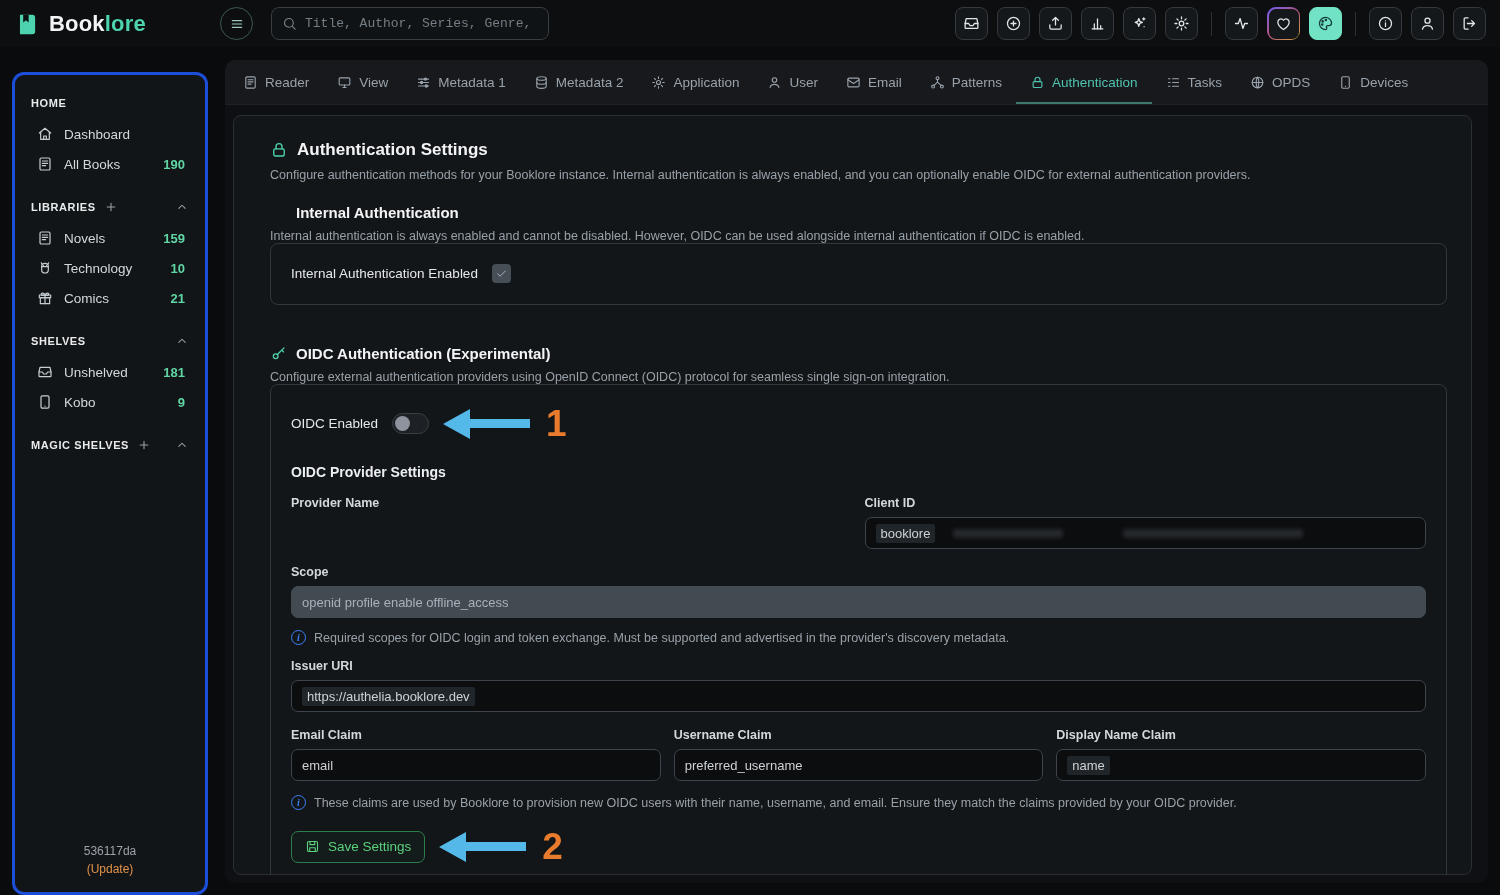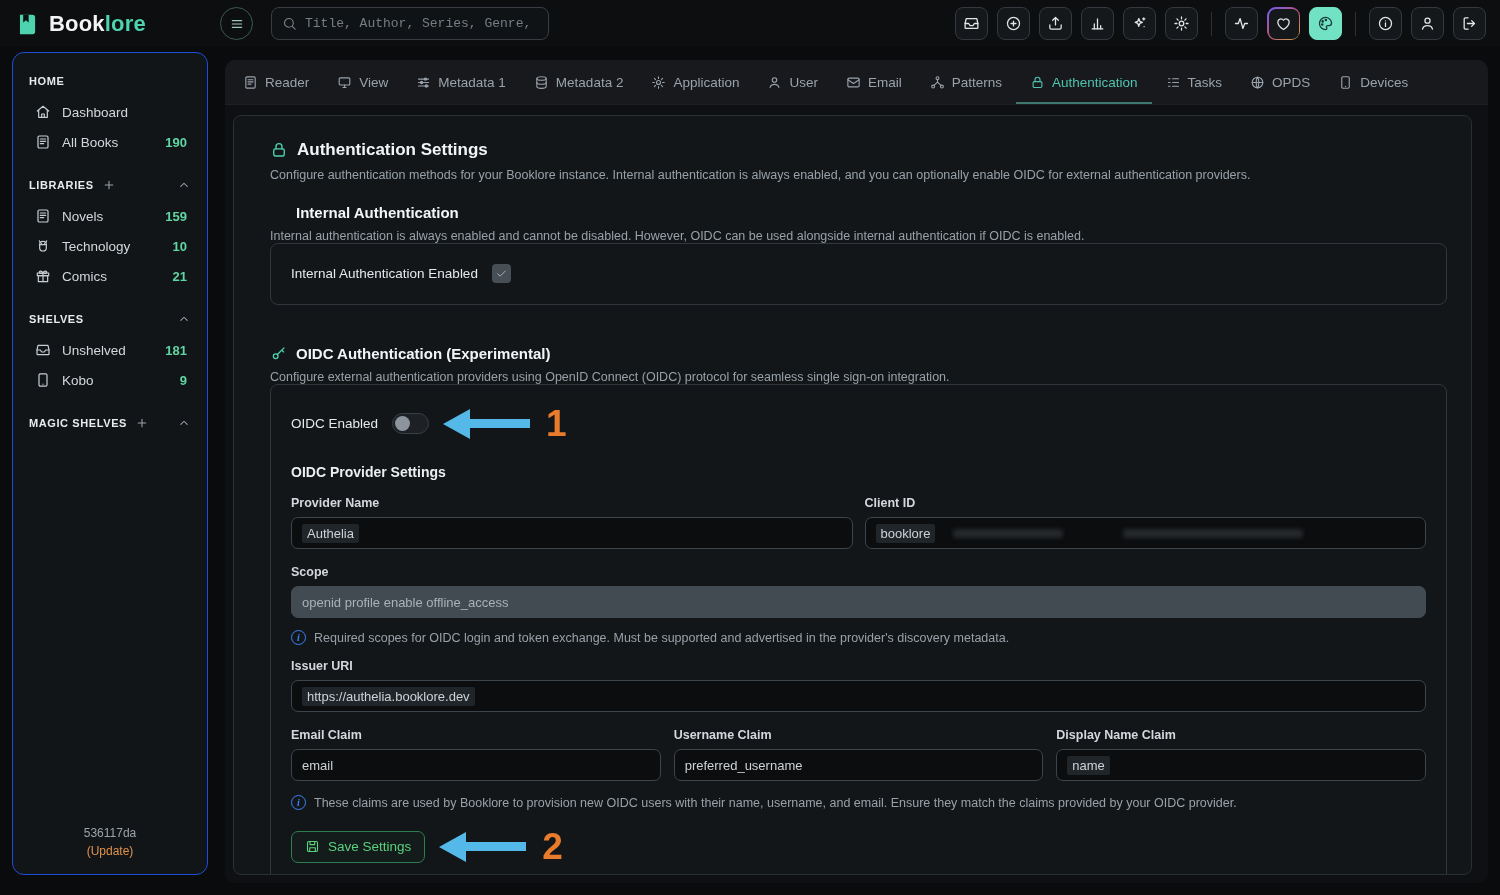--- a/index.html
+++ b/index.html
@@ -43,22 +43,22 @@
     color:#e3e6e9; display:flex; align-items:center; justify-content:center; cursor:pointer;
   }
   .hdr-div { width:1px; height:24px; background:#2c3136; margin:0 4px; }
   .hbtn-grad-wrap { padding:1.5px; border-radius:9px;
     background:linear-gradient(140deg,#6d5df5 0%,#b9557f 50%,#d4a93c 100%); cursor:pointer; }
   .hbtn-grad-wrap .hbtn { border:none; border-radius:7px; width:30px; height:30px; }
   .hbtn.teal { background:#72e2c4; border-color:#72e2c4; color:#173c38; }
 
   
   .sidebar {
-    position:absolute; left:12px; top:52px; width:196px; height:823px;
-    background:#121517; border:1px solid #1d4ed8; border-radius:12px;
+    position:absolute; left:12px; top:72px; width:196px; height:823px;
+    background:#121517; border:3px solid #1d4ed8; border-radius:12px;
     padding:20px 14px 14px 14px;
   }
   .side-section { margin-bottom:20px; }
   .side-head { display:flex; align-items:center; height:16px; margin-bottom:8px; padding:0 2px; }
   .side-head .t { font-size:11px; font-weight:bold; letter-spacing:.6px; color:#e8eaec; }
   .side-head .plus { color:#9aa2aa; margin-left:8px; cursor:pointer; display:flex; }
   .side-head .chev { color:#9aa2aa; margin-left:auto; cursor:pointer; display:flex; }
   .side-item {
     display:flex; align-items:center; gap:11px; height:30px; padding:0 6px 0 8px;
     border-radius:6px; cursor:pointer; color:#d3d8dc;
@@ -580,23 +580,20 @@
             <span class="shaft"></span>
           <span class="num">1</span>
         </span>
       </div>
 
       <div class="sub-title mt22">OIDC Provider Settings</div>
 
       <div class="grid2 mt16">
         <div>
           <div class="f-label">Provider Name</div>
-          <div class="field">
-            <span class="val">Authelia</span>
-          </div>
         </div>
         <div>
           <div class="f-label">Client ID</div>
           <div class="field">
             <span class="val">booklore</span>
             <span class="redact" style="width:110px;"></span>
             <span class="redact" style="width:180px; margin-left:60px;"></span>
           </div>
         </div>
       </div>

